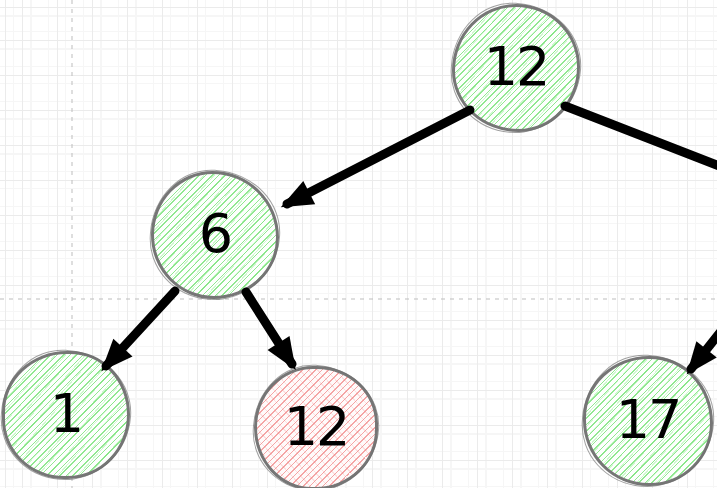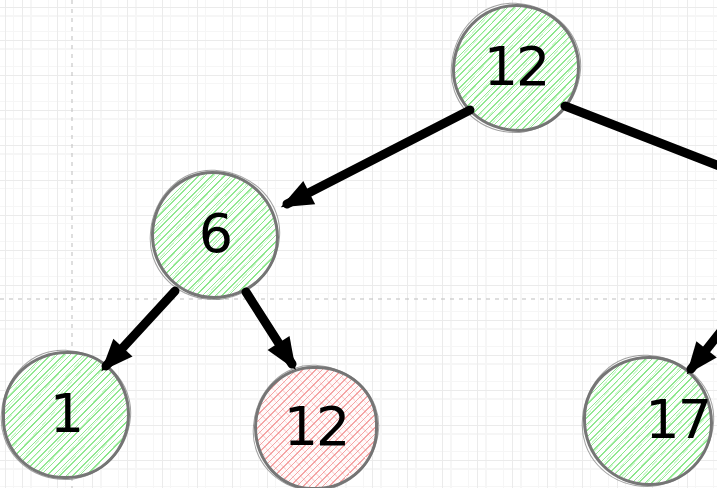--- a/index.html
+++ b/index.html
@@ -89,21 +89,21 @@
       </div>
       <div class="node green" style="left: 151px; top: 171px; width: 128px; height: 128px; border-radius: 48% 52% 51% 49% / 50% 52% 48% 50%;">
         <span class="label">6</span>
       </div>
       <div class="node green" style="left: 2px; top: 351px; width: 128px; height: 128px; border-radius: 52% 48% 50% 50% / 49% 51% 52% 48%;">
         <span class="label">1</span>
       </div>
       <div class="node red" style="left: 254px; top: 366px; width: 124px; height: 124px; border-radius: 49% 51% 52% 48% / 51% 48% 50% 52%;">
         <span class="label">12</span>
       </div>
-      <div class="node green" style="left: 583px; top: 356px; width: 130px; height: 130px; border-radius: 51% 49% 49% 51% / 48% 52% 49% 51%; justify-content: flex-end;">
+      <div class="node green" style="left: 583px; top: 356px; width: 130px; height: 130px; border-radius: 51% 49% 49% 51% / 48% 52% 49% 51%;">
         <span class="label">17</span>
       </div>
     </div>
 
   <svg class="layer" id="edges">
     <defs>
       <marker id="ah" markerUnits="userSpaceOnUse" markerWidth="36" markerHeight="30" refX="26" refY="14" orient="auto">
         <path d="M1,1 L33,14 L1,27 z" fill="#000000"></path>
       </marker>
     </defs>

